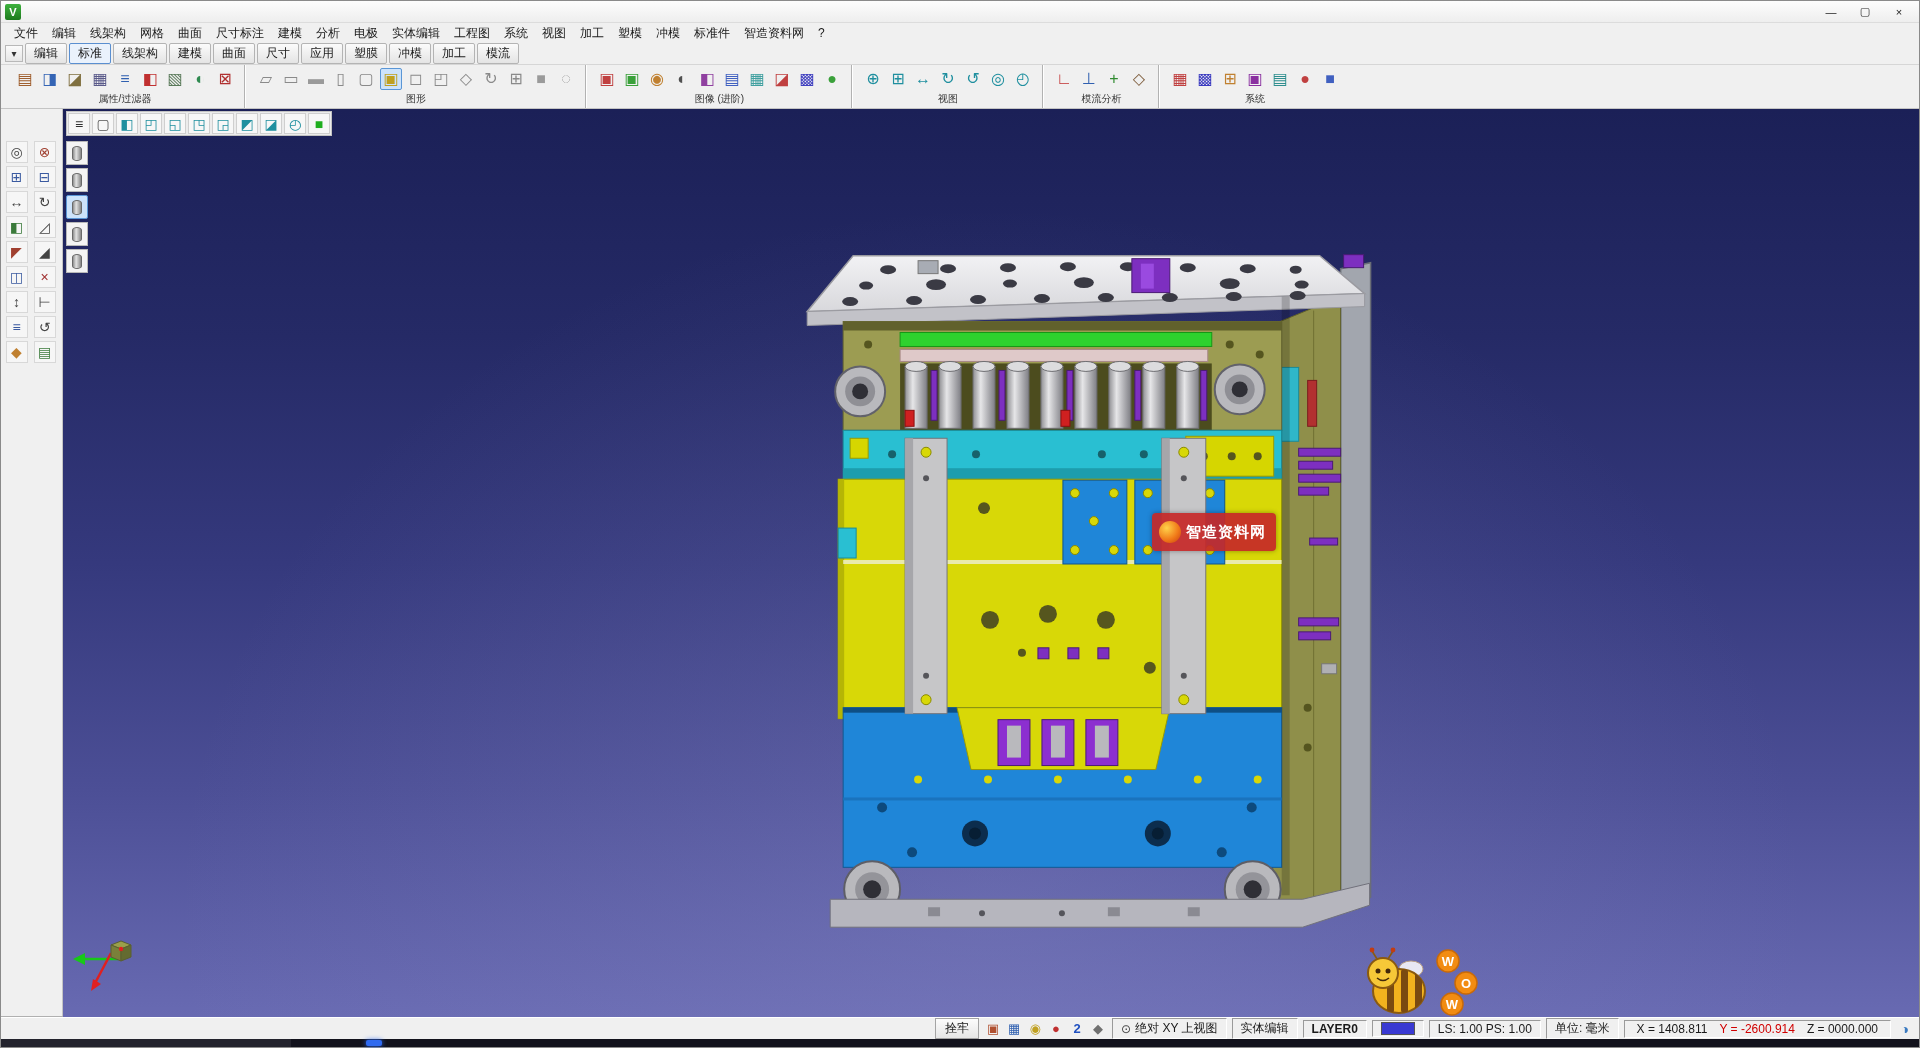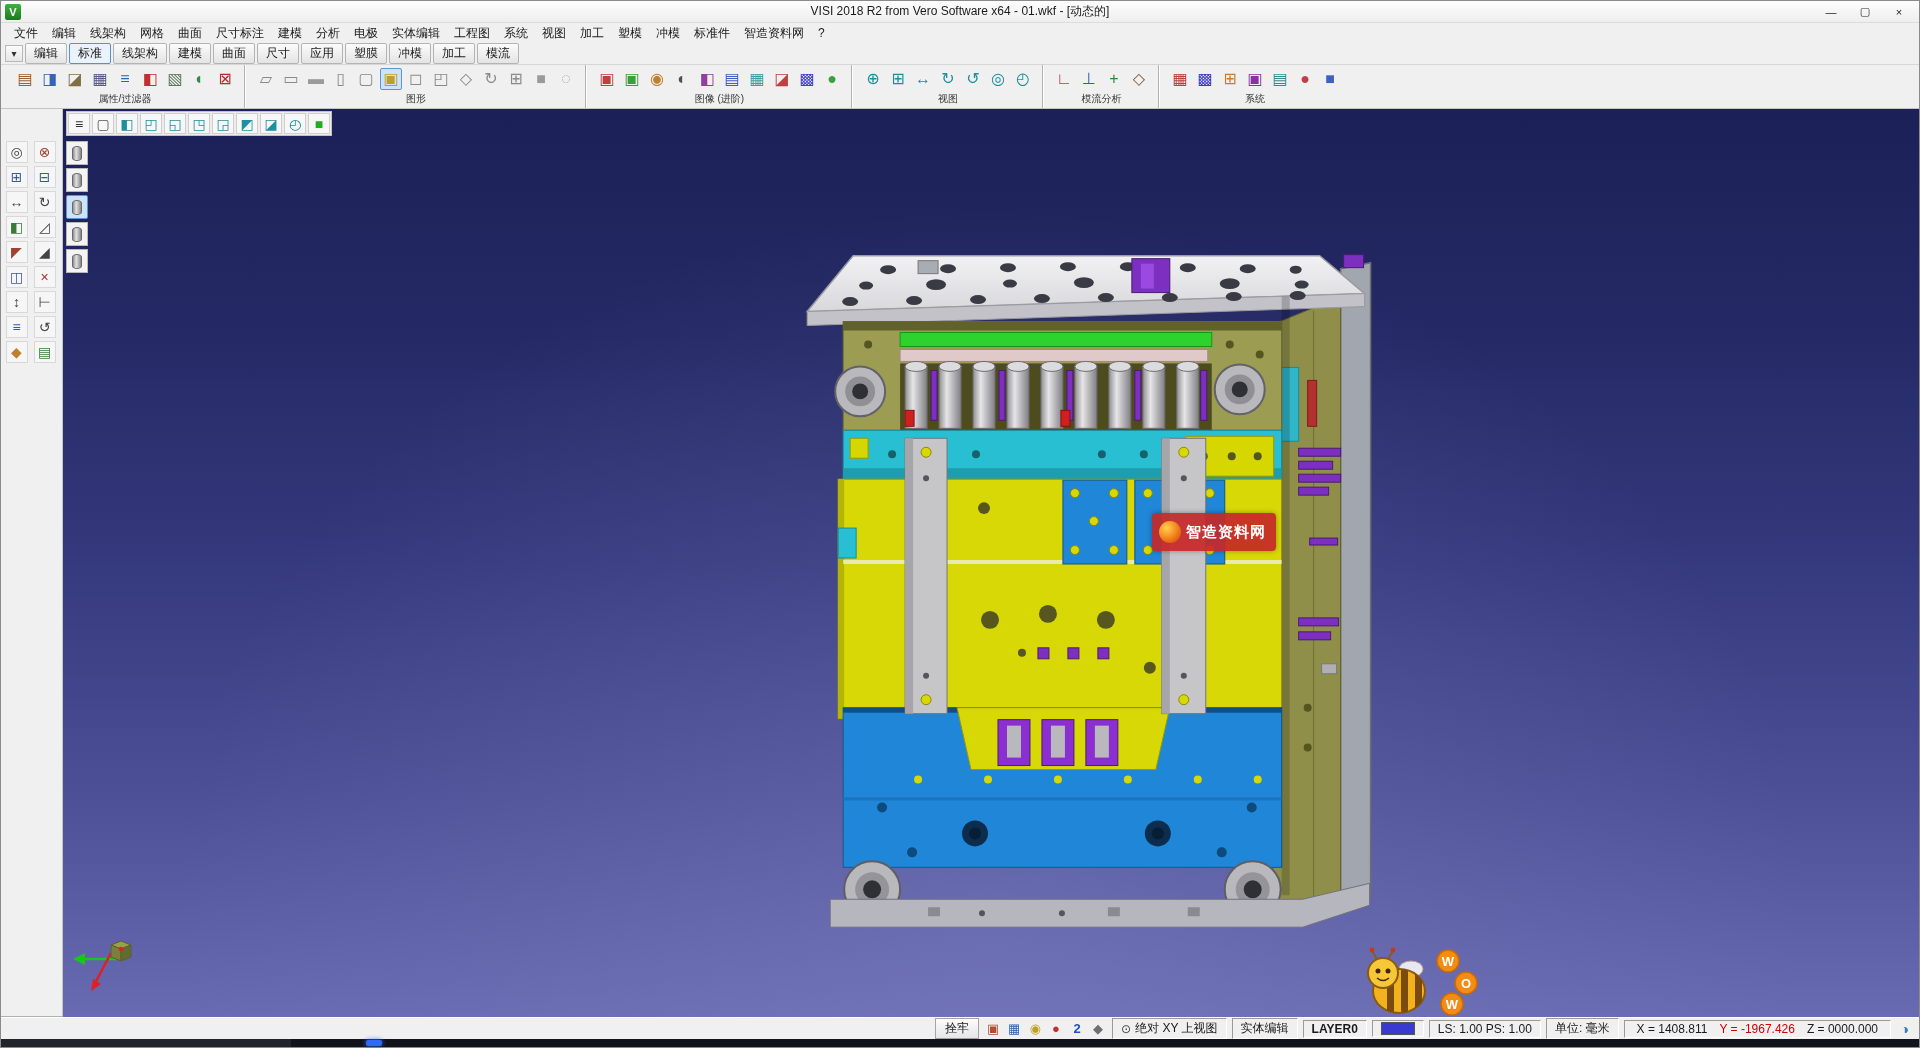--- a/index.html
+++ b/index.html
@@ -74,21 +74,20 @@
   .task-left{position:absolute;left:0;top:0;width:290px;height:100%;background:#23232d;}
   .start-glow{position:absolute;left:365px;top:1px;width:16px;height:6px;background:#2f6af0;box-shadow:0 0 5px #2f6af0;border-radius:2px;}
 </style>
 </head>
 <body>
 
 <div class="window">
 
   <div class="titlebar">
     <span class="title-icon">V</span>
-    <span class="title-text">VISI 2018 R2 from Vero Software x64 - 01.wkf - [动态的]</span>
     <span class="win-controls">
       <span class="win-btn">—</span>
       <span class="win-btn">▢</span>
       <span class="win-btn">×</span>
     </span>
   </div>
 
   <div class="menubar" id="menubar">
       <span class="menu-item">文件</span>
       <span class="menu-item">编辑</span>
@@ -550,21 +549,21 @@
     </span>
     <span class="sb-seg">实体编辑</span>
     <span class="sb-seg bold">LAYER0</span>
     <span class="sb-seg">
       <span class="layer-swatch" style="background: rgb(58, 58, 210);"></span>
     </span>
     <span class="sb-seg">LS: 1.00 PS: 1.00</span>
     <span class="sb-seg">单位: 毫米</span>
     <span class="sb-seg coords">
       <span>X = 1408.811</span>
-      <span class="coord-y">Y = -1967.426</span>
+      <span class="coord-y">Y = -2600.914</span>
       <span>Z = 0000.000</span>
     </span>
     <span class="icon end-icon" style="color:#3a7ac0;">◑</span>
   </div>
 
   <div class="taskbar">
     <span class="task-left"></span>
     <span class="start-glow"></span>
   </div>
 

